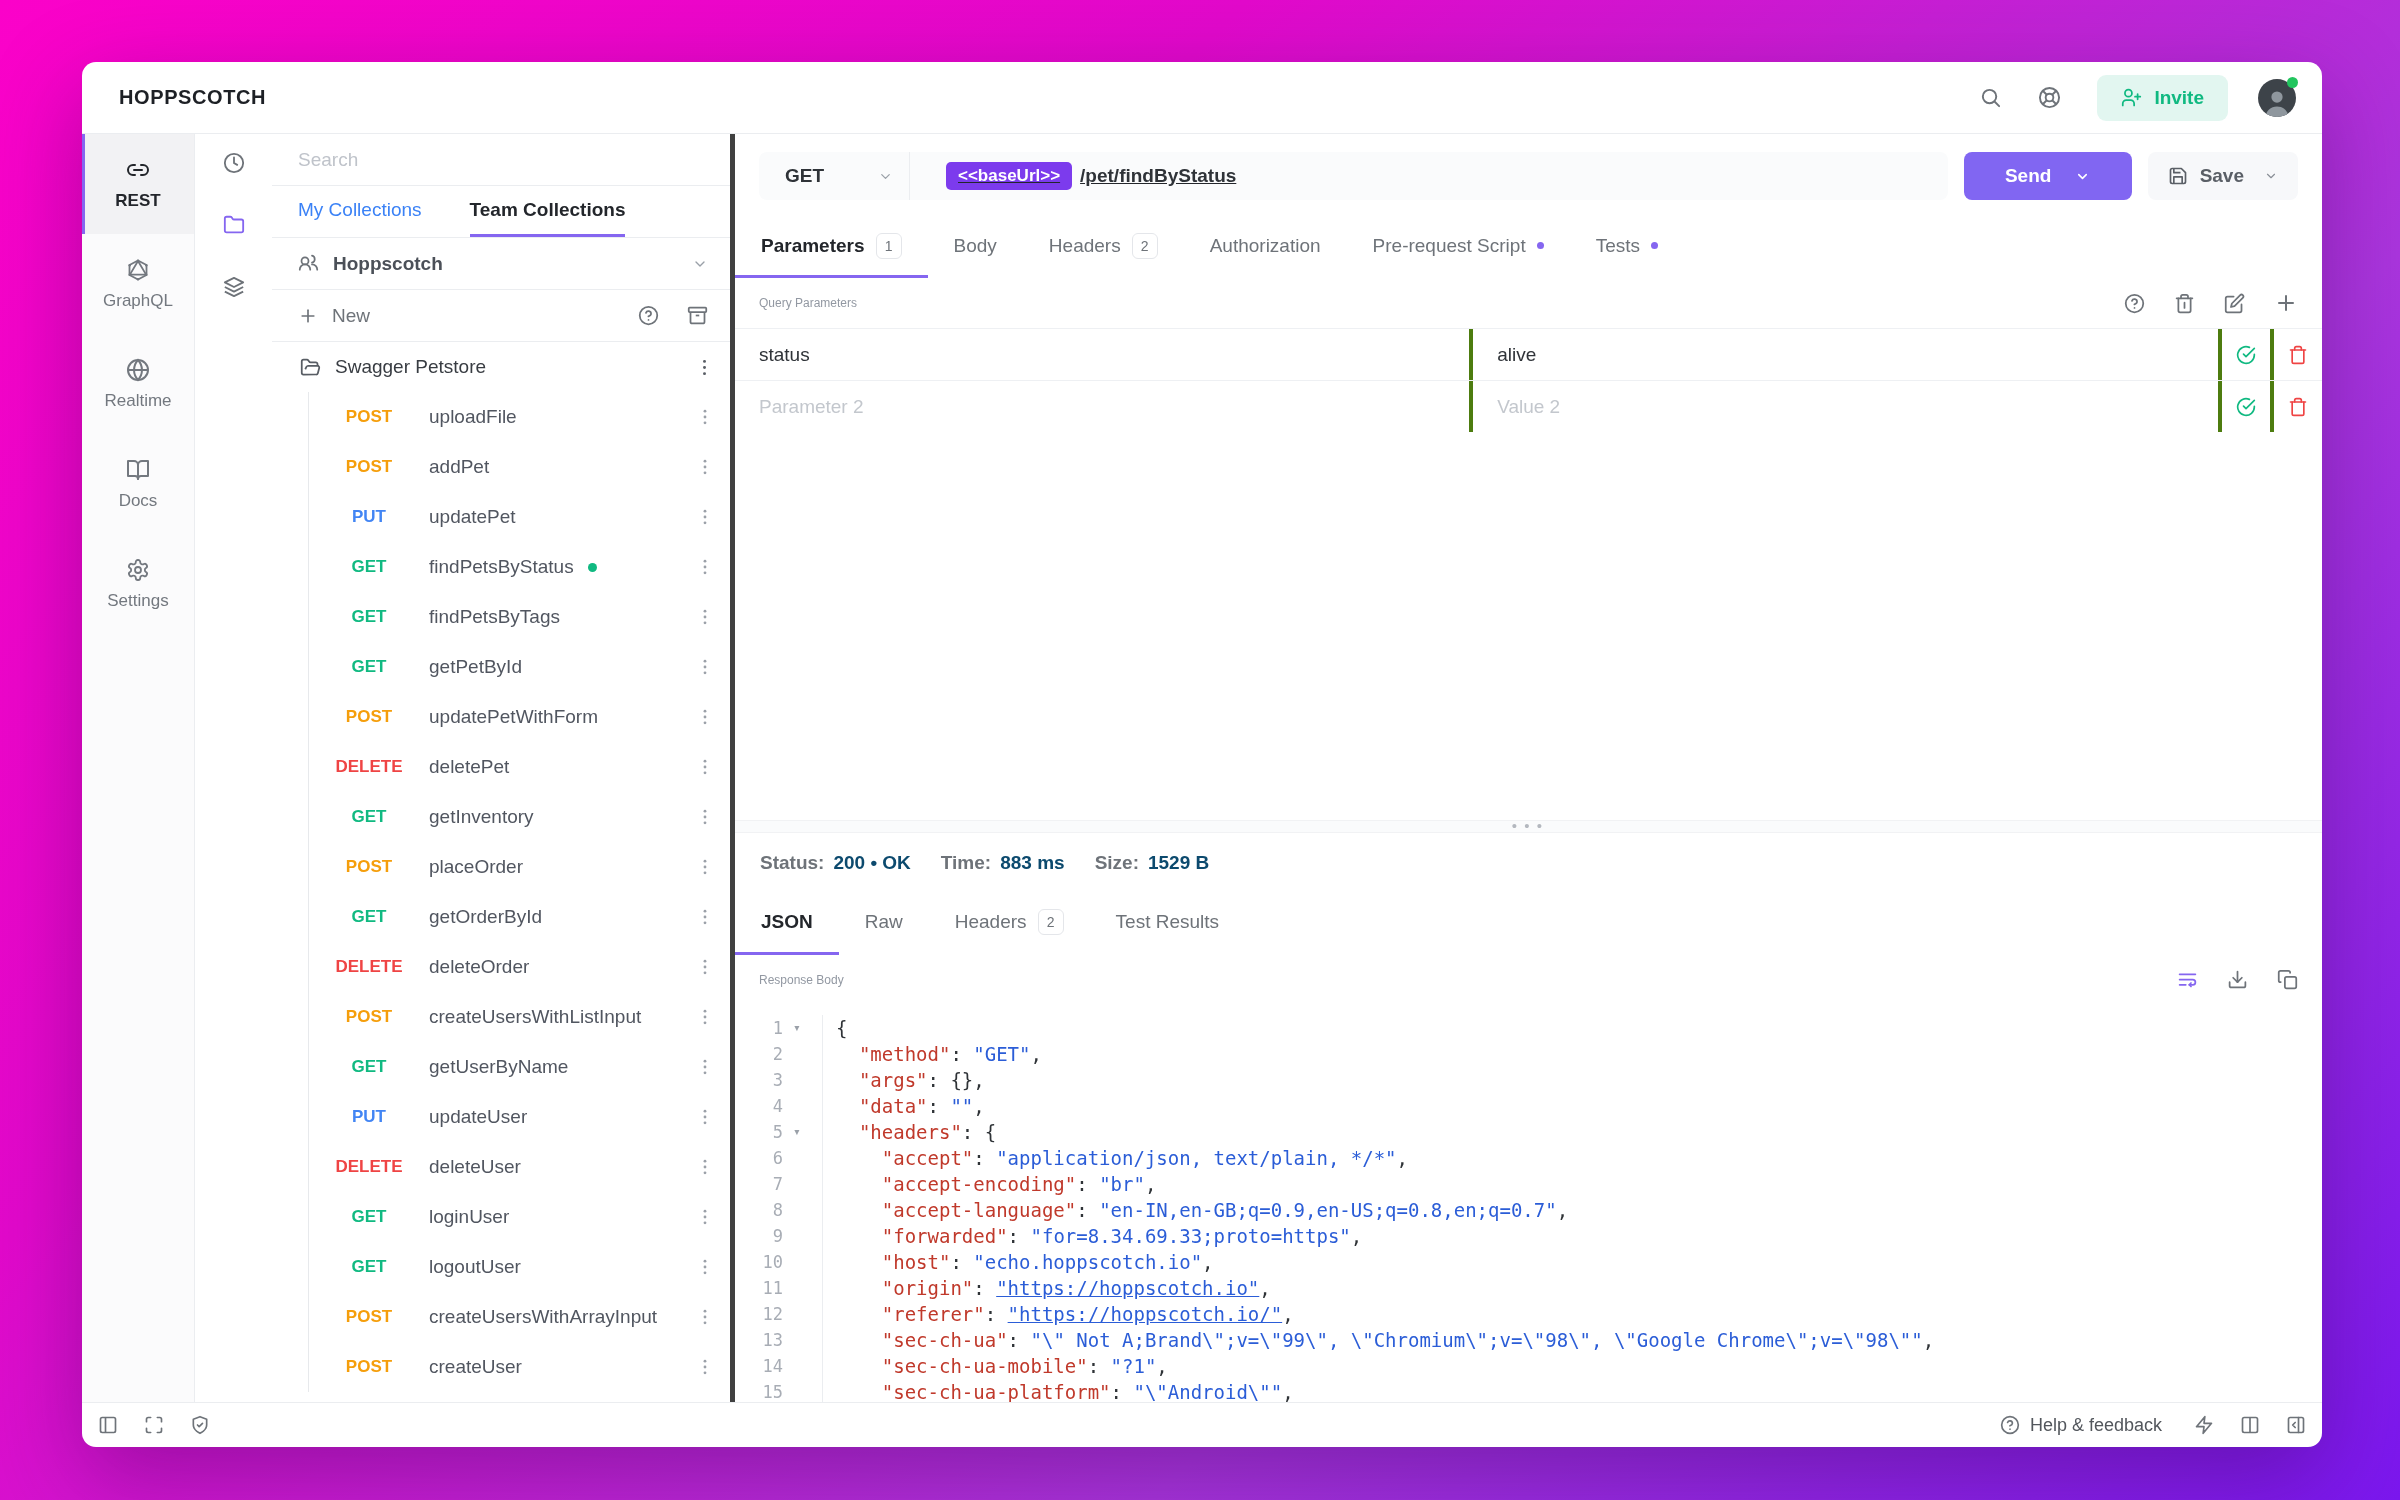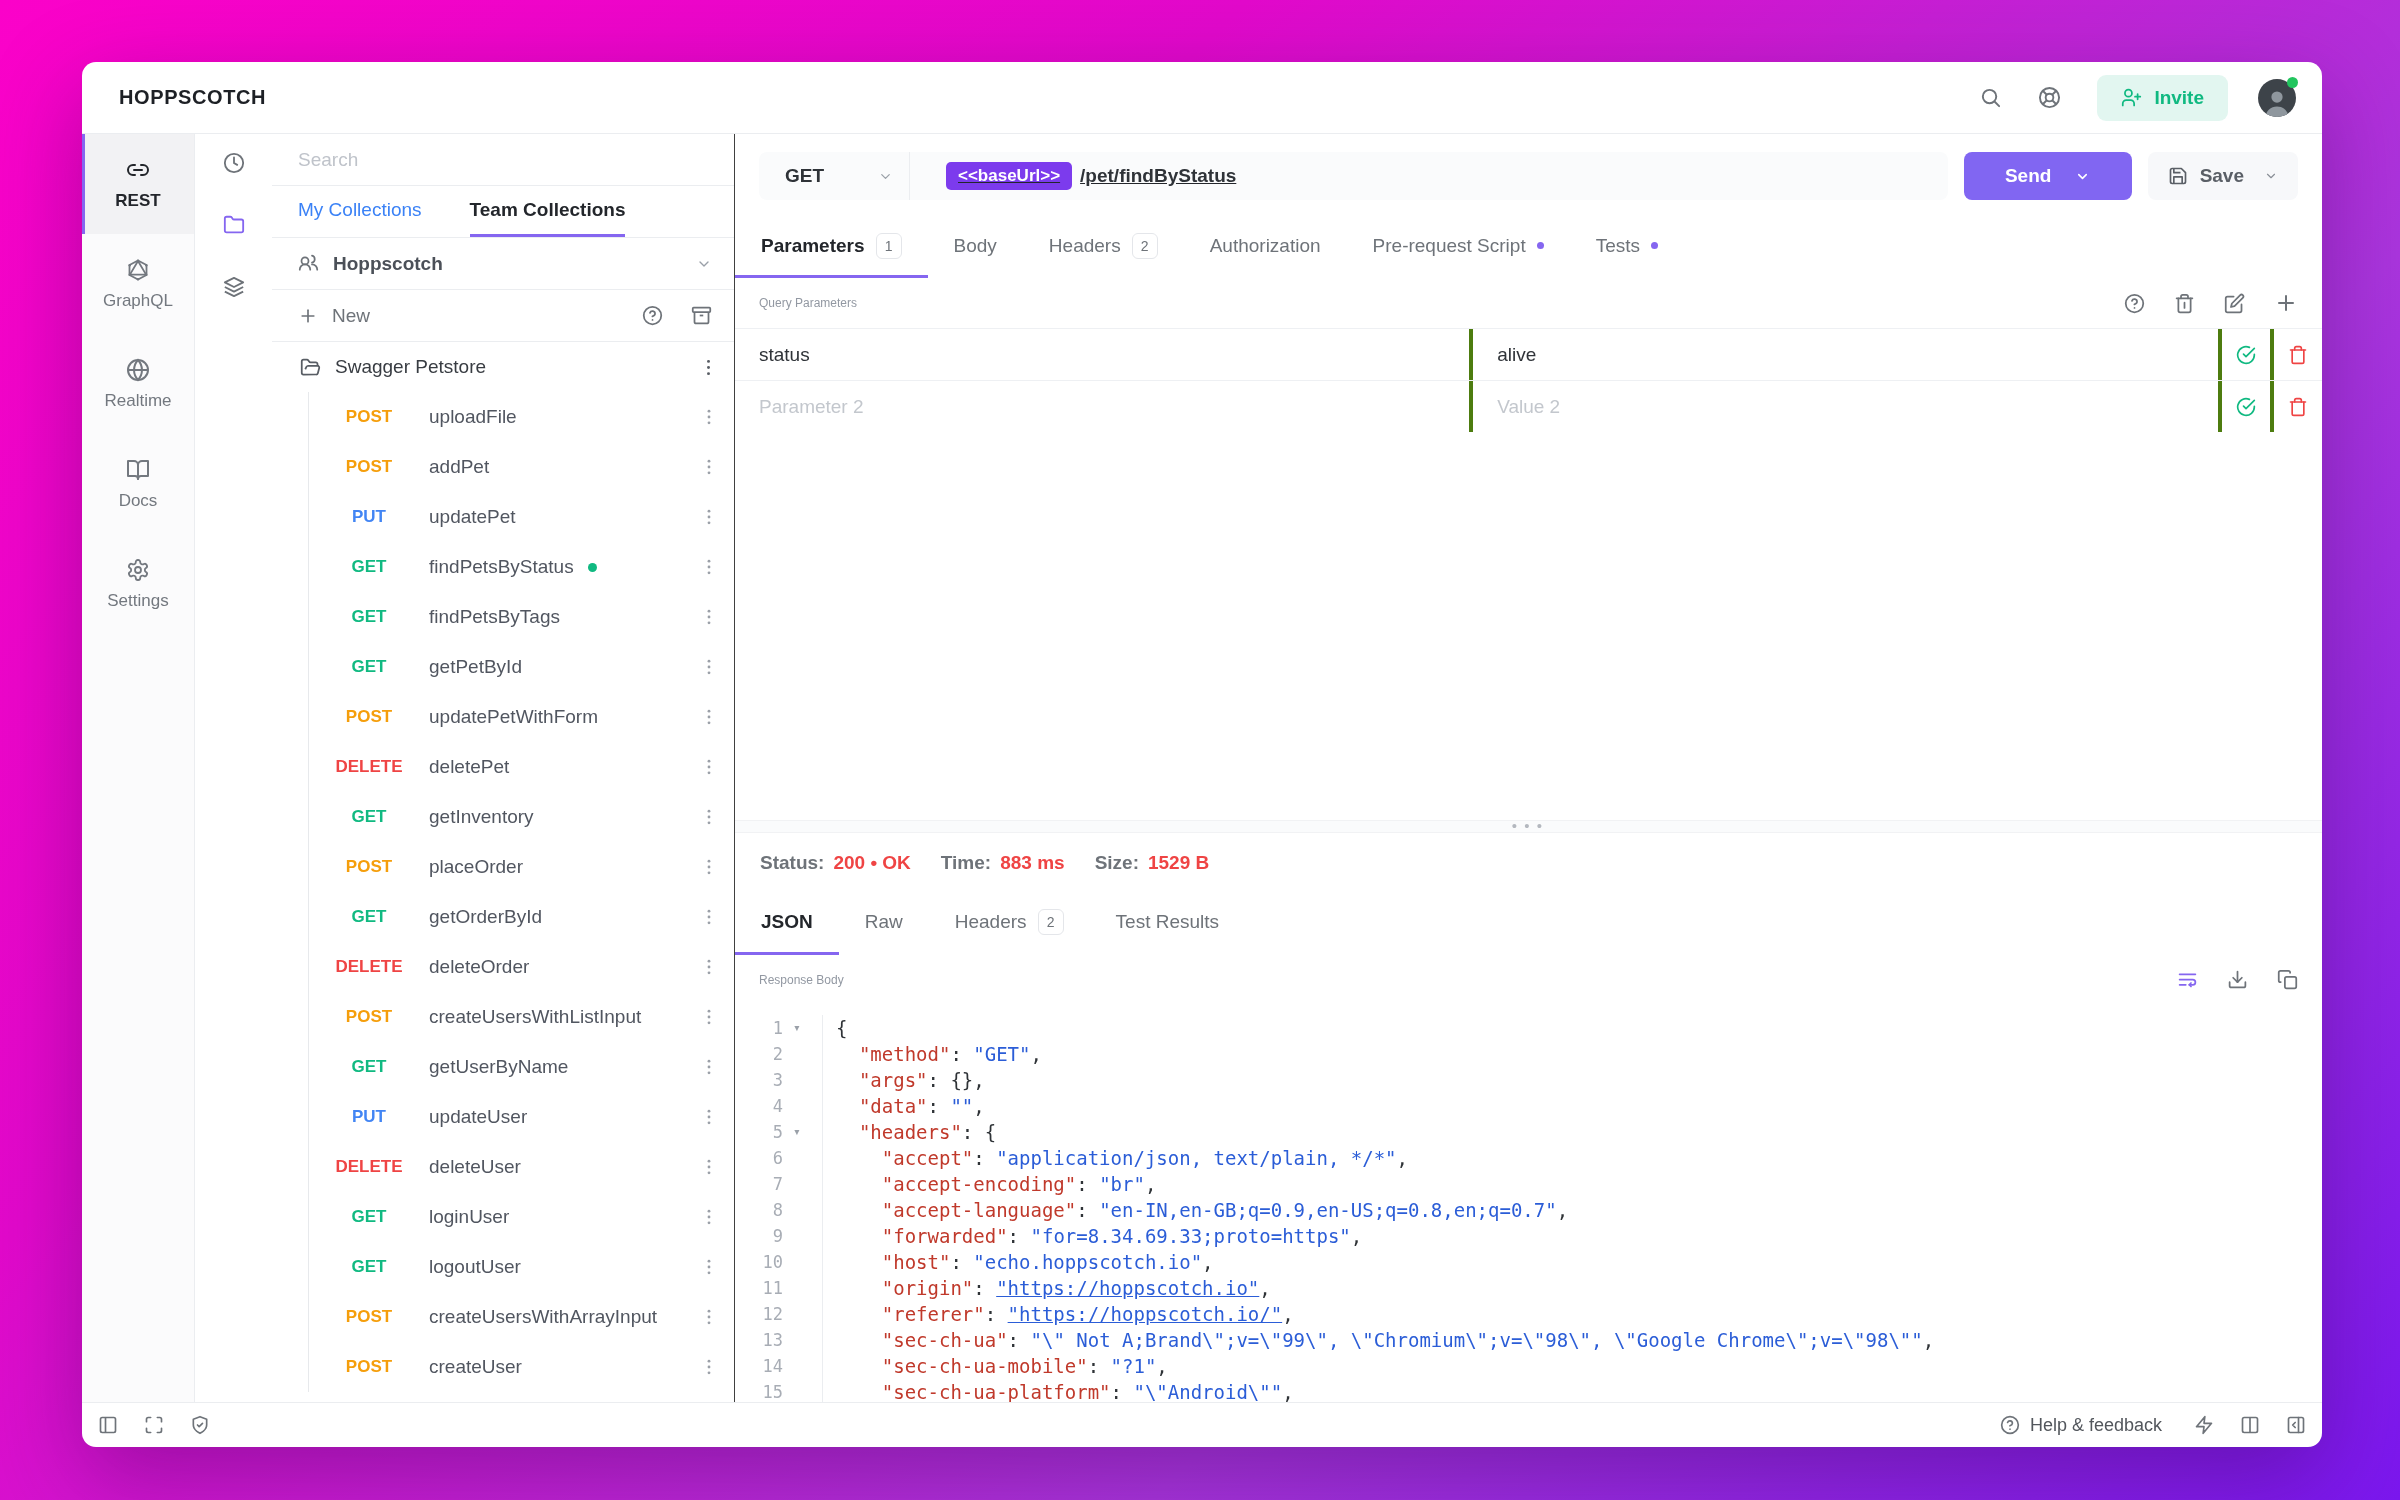--- a/index.html
+++ b/index.html
@@ -38,21 +38,21 @@
   .nav { width:113px; flex:none; background:#fbfbfc; border-right:1px solid #ebedf0; display:flex; flex-direction:column; }
   .nav-item { height:100px; display:flex; flex-direction:column; align-items:center; justify-content:center; gap:9px;
     color:#73787f; font-size:17px; cursor:pointer; border-left:3px solid transparent; padding-right:3px; }
   .nav-item .icon { width:24px; height:24px; }
   .nav-item.active { background:#f2f2f4; border-left-color:#8566f0; color:#23262b; font-weight:600; }
 
   .strip { width:77px; flex:none; display:flex; flex-direction:column; align-items:center; padding-top:18px; gap:40px; }
   .strip-icon { width:22px; height:22px; color:#6e7379; cursor:pointer; }
   .strip-icon.active { color:#8566f0; }
 
-  .collections { width:463px; flex:none; border-right:1px solid #404040; display:flex; flex-direction:column; overflow:hidden; }
+  .collections { width:463px; flex:none; border-right:5px solid #404040; display:flex; flex-direction:column; overflow:hidden; }
   .search-row { height:52px; flex:none; border-bottom:1px solid #ebedf0; display:flex; align-items:center; padding:0 26px; }
   .search-row input { border:none; outline:none; width:100%; font-size:19px; font-family:inherit; color:#23262b; background:transparent; }
   .search-row input::placeholder { color:#bfc3ca; }
   .coll-tabs { height:52px; flex:none; border-bottom:1px solid #ebedf0; display:flex; padding:0 26px; gap:48px; }
   .coll-tab { display:flex; align-items:center; font-size:19px; color:#3b82f6; border-bottom:3px solid transparent; cursor:pointer; }
   .coll-tab.active { color:#23262b; font-weight:700; border-bottom-color:#8566f0; }
   .team-row { height:52px; flex:none; border-bottom:1px solid #ebedf0; display:flex; align-items:center; padding:0 22px 0 26px; gap:14px; cursor:pointer; }
   .team-row .icon { width:21px; height:21px; color:#6e7379; }
   .team-name { font-size:19px; font-weight:600; color:#4b5058; }
   .team-row .chev { margin-left:auto; width:16px; height:16px; color:#9aa0a8; }
@@ -117,21 +117,21 @@
   .p-icon .icon { width:20px; height:20px; }
   .p-check { color:#10b981; } .p-trash { color:#ef4444; }
 
   .grow { flex:1; min-height:0; }
   .pane-divider { flex:none; height:13px; background:#fafbfc; border-top:1px solid #f1f2f4; border-bottom:1px solid #f1f2f4;
     display:flex; align-items:center; justify-content:center; color:#b4b8bf; font-size:15px; letter-spacing:3px; line-height:0; cursor:row-resize; }
 
   .meta-row { flex:none; height:60px; display:flex; align-items:center; padding:0 25px; gap:30px; font-size:19px; font-weight:600; }
   .meta-group { display:flex; gap:9px; }
   .meta-label { color:#6e7379; }
-  .meta-value { color:#ef4444; }
+  .meta-value { color:#0c4a6e; }
 
   .resp-head { flex:none; height:50px; display:flex; align-items:center; padding:0 24px; }
 
   .code { flex:1; min-height:0; overflow:hidden; padding-top:10px;
     font-family:"DejaVu Sans Mono", monospace; font-size:19px; line-height:26px; }
   .code-line { display:flex; }
   .gutter { width:88px; flex:none; display:flex; border-right:1px solid #ebedf0; }
   .ln { width:48px; text-align:right; color:#a8adb5; font-size:17px; }
   .caret { width:28px; text-align:center; color:#9aa0a8; font-size:13px; cursor:pointer; }
   .ct { flex:1; padding-left:13px; padding-right:4px; white-space:pre-wrap; word-break:break-word; color:#2f3337; }

